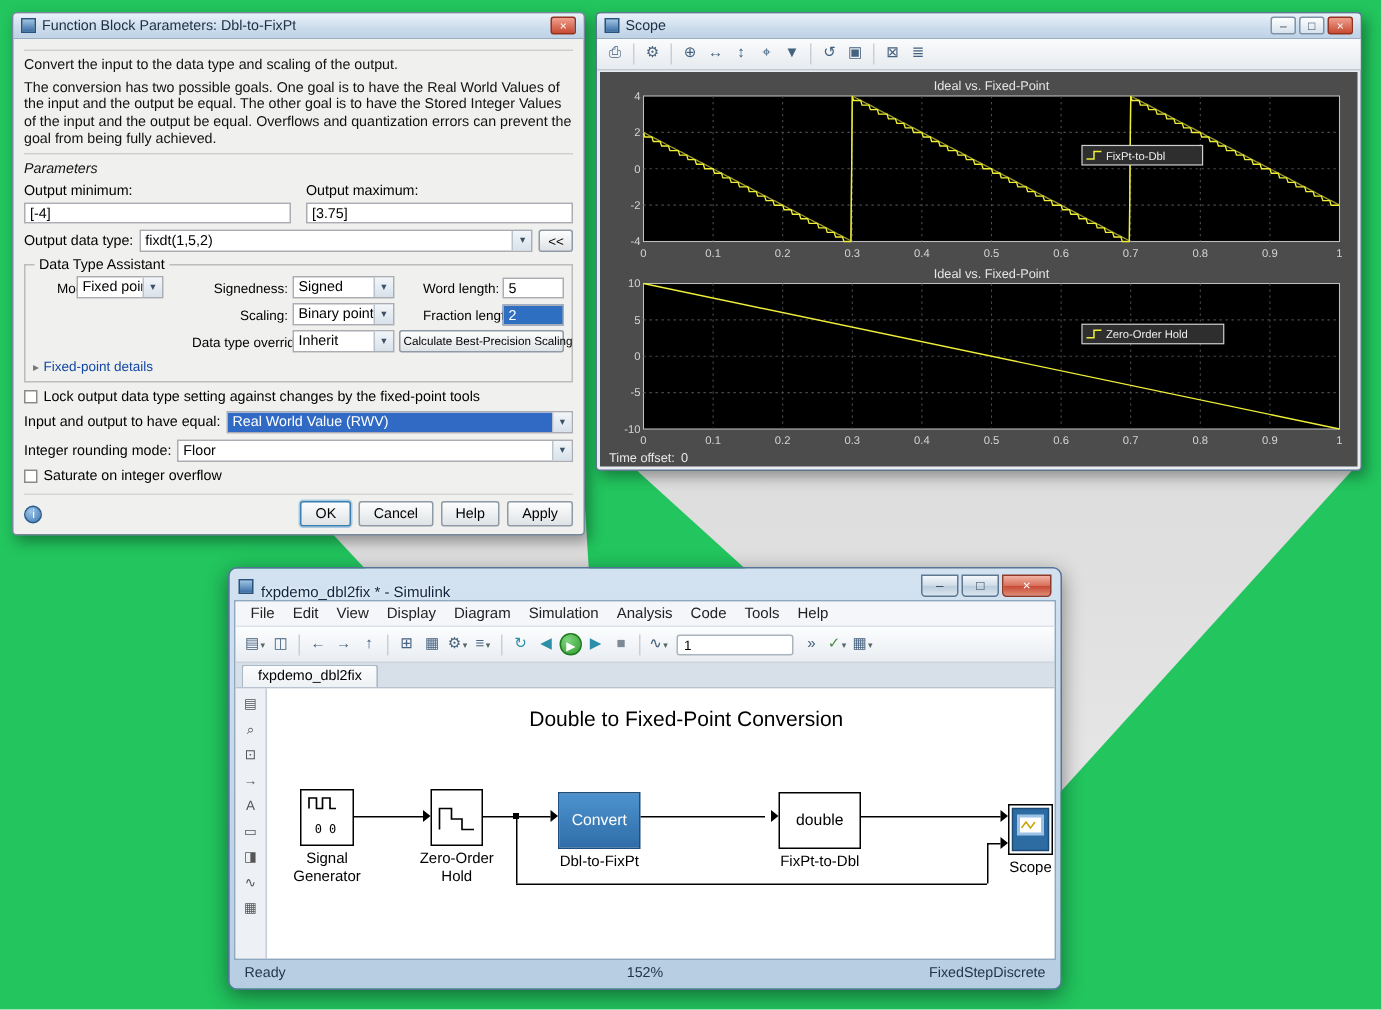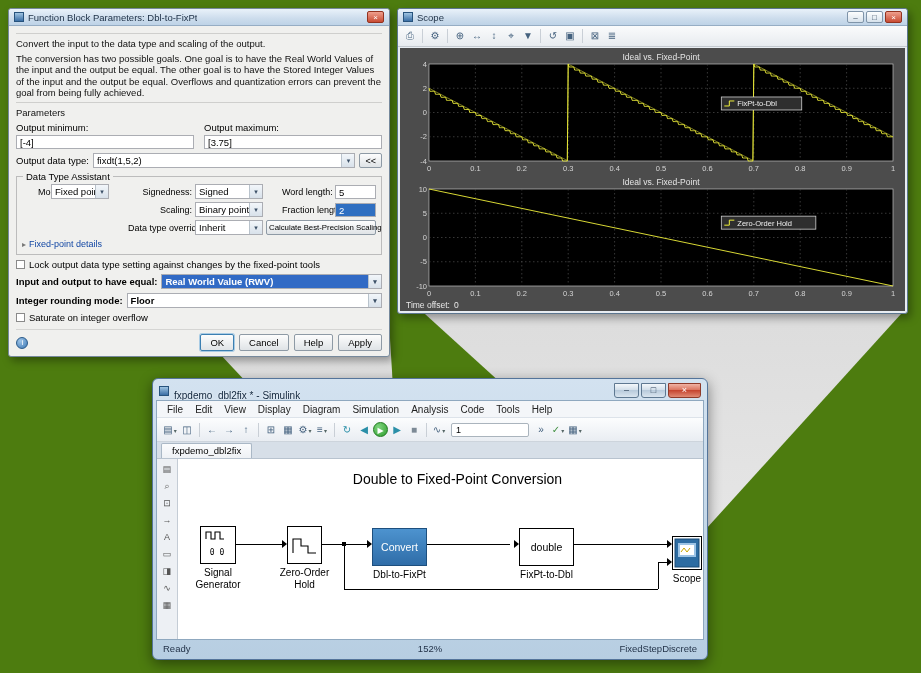--- a/index.html
+++ b/index.html
@@ -1,17 +1,17 @@
 <!DOCTYPE html>
 <html><head>
 <meta charset="utf-8">
 <style>
   html,body{margin:0;padding:0;background:#fff;}
   *{box-sizing:border-box;}
-  .stage{position:relative;width:921px;height:673px;background:#4d7c0f;overflow:hidden;
+  .stage{position:relative;width:921px;height:673px;background:#22c55e;overflow:hidden;
          font-family:"Liberation Sans", sans-serif;color:#000;}
 
   
   .callout{position:absolute;inset:0;z-index:1;background:linear-gradient(180deg,#cfcfcf,#ececec);}
   .callout-left{clip-path:polygon(190px 322px,389px 322px,402px 536px,390px 536px);}
   .callout-right{clip-path:polygon(425px 314px,901px 314px,696px 540px,674px 540px);}
 
   
   .win{position:absolute;}
   .aero-titlebar{height:17px;background:linear-gradient(#e9f2fa,#ccdcec 60%,#bed3e7);
@@ -24,21 +24,21 @@
         background:linear-gradient(#fdfefe,#d7e2ec);font-size:8px;line-height:11px;text-align:center;color:#33475c;}
   .wbtn.close{background:linear-gradient(#efa08e,#c84b33);color:#fff;border-color:#93321f;}
 
   
   .dialog{left:8px;top:8px;width:382px;z-index:3;background:#f0f0ee;border:1px solid #76899c;
           border-radius:3px;box-shadow:3px 4px 9px rgba(0,0,0,.35);}
   .dlg-body{padding:4px 7px 5px;font-size:9.5px;line-height:1.18;}
   .dlg-h{font-weight:bold;padding:1px 0 2px;}
   .sep{border-top:1px solid #cfcfcd;margin:3px 0 4px;}
   .desc{margin:0 0 4px;color:#111;}
-  .sec-label{margin:1px 0 4px;color:#111;}
+  .sec-label{margin:1px 0 4px;color:#111;font-style:italic;}
   .two-col{display:flex;gap:10px;}
   .two-col .col{flex:1;}
   .flabel{margin-bottom:2px;white-space:nowrap;}
   .tinput{height:14px;border:1px solid #abadb3;background:#fff;padding:0 3px;line-height:13px;
           font-size:9.5px;overflow:hidden;white-space:nowrap;}
   .tinput.sel{background:#2f6fc1;color:#fff;}
   .combo{height:15px;border:1px solid #abadb3;background:#fff;display:flex;align-items:stretch;overflow:hidden;}
   .combo-val{flex:1;padding:0 3px;line-height:13px;white-space:nowrap;overflow:hidden;}
   .combo-val.hl{background:#316ac5;color:#fff;}
   .combo-btn{width:13px;background:linear-gradient(#f2f6fa,#d8e1ea);border-left:1px solid #b9c3cc;
@@ -54,21 +54,21 @@
   .btn.calc{grid-column:5 / 7;font-size:7.8px;padding:0 2px;height:15px;}
   .groupbox{position:relative;border:1px solid #bcbcbc;margin:8px 0 3px;padding:7px 5px 4px;}
   .group-title{position:absolute;top:-6px;left:6px;background:#f0f0ee;padding:0 3px;font-size:9.5px;}
   .agrid{display:grid;grid-template-columns:26px 58px 80px 68px 66px 1fr;gap:3px 3px;align-items:center;}
   .alabel{text-align:right;white-space:nowrap;font-size:9px;margin-left:16px;}
   .details-row{display:flex;align-items:center;gap:3px;margin-top:4px;}
   .bullet{color:#777;font-size:8px;}
   .link{color:#1247a4;font-size:9px;cursor:pointer;}
   .cb-row{display:flex;align-items:center;gap:4px;margin:4px 0;}
   .cb{width:9px;height:9px;border:1px solid #8a8a8a;background:#fff;flex:0 0 auto;}
-  .fw-row{display:flex;align-items:center;gap:4px;margin:4px 0;font-weight:bold;}
+  .fw-row{display:flex;align-items:center;gap:4px;margin:4px 0;}
   .fw-row .flabel{margin:0;}
   .dlg-footer{display:flex;align-items:center;gap:5px;margin-top:6px;border-top:1px solid #d5d5d3;padding-top:4px;}
   .info-ico{width:12px;height:12px;border-radius:50%;border:1px solid #2a5a8a;
             background:radial-gradient(circle at 35% 30%,#9fc5e8,#3c78b4);position:relative;}
   .info-ico::after{content:"i";color:#fff;font-size:8px;position:absolute;left:4.5px;top:0.5px;}
   .spacer{flex:1;}
 
   
   .scope-win{left:397px;top:8px;width:511px;height:306px;z-index:3;background:#e8edf2;
              border:1px solid #5c7block;border:1px solid #5c768f;border-radius:3px;

